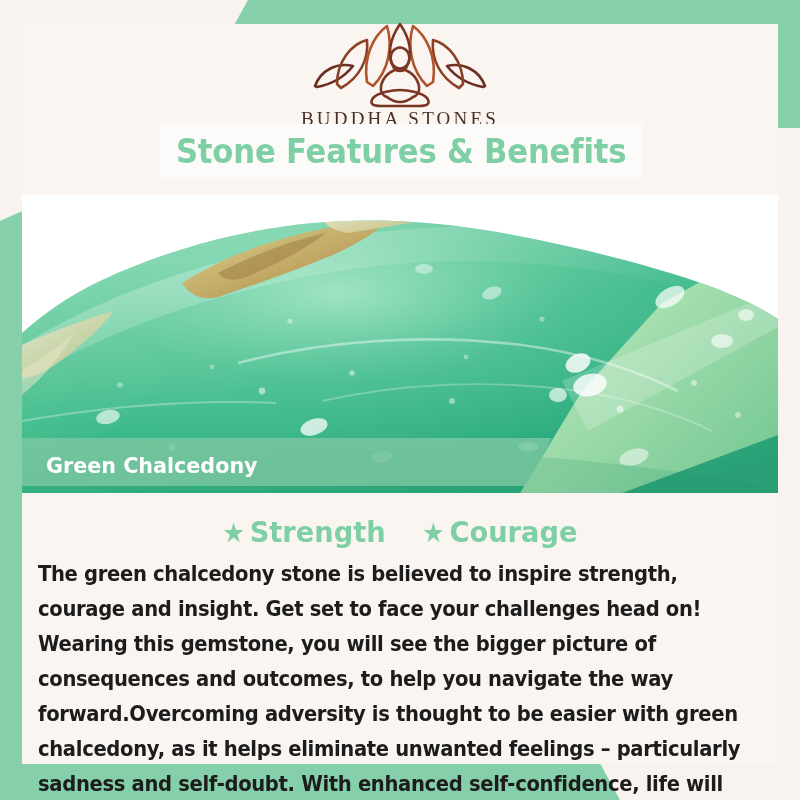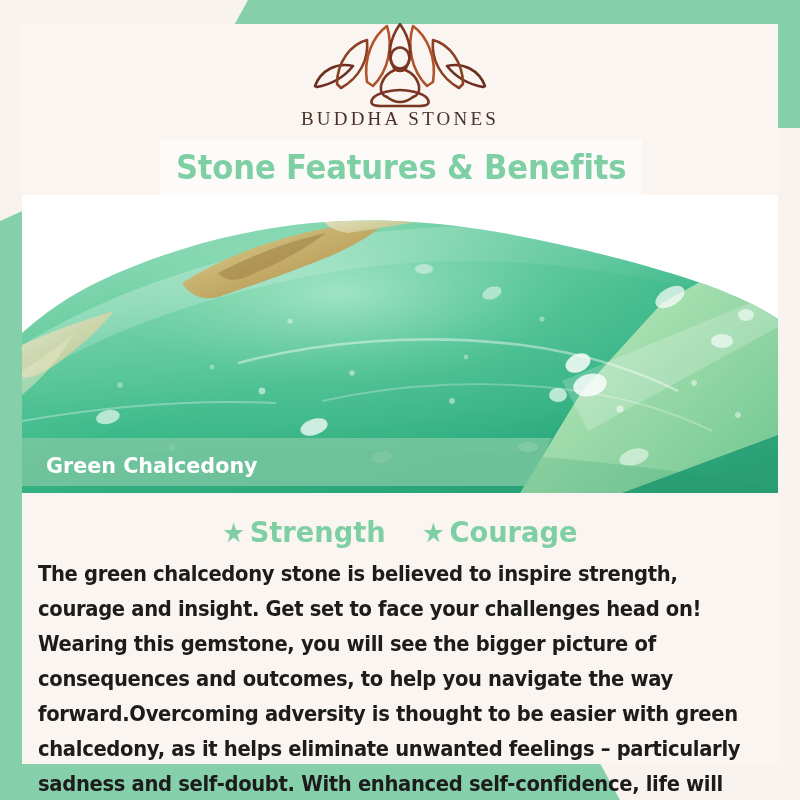--- a/index.html
+++ b/index.html
@@ -63,21 +63,21 @@
   .logo-mark { width:186px; height:86px; display:block; }
   .brand-name {
     font-family:"Liberation Serif", serif;
     font-size:19px; letter-spacing:3.2px;
     color:#4a3028; font-weight:400;
   }
 
   
   .title-banner {
     position:absolute;
-    left:160px; top:140px; width:482px; height:55px;
+    left:160px; top:124px; width:482px; height:55px;
     background:#fdfbfa;
     display:flex; align-items:center; justify-content:center;
     z-index:4;
   }
   .title-text {
     font-family:"DejaVu Sans", sans-serif;
     font-size:33px; font-weight:bold;
     color:#7fcfa5;
     letter-spacing:-0.2px;
     transform:scaleX(0.93);

